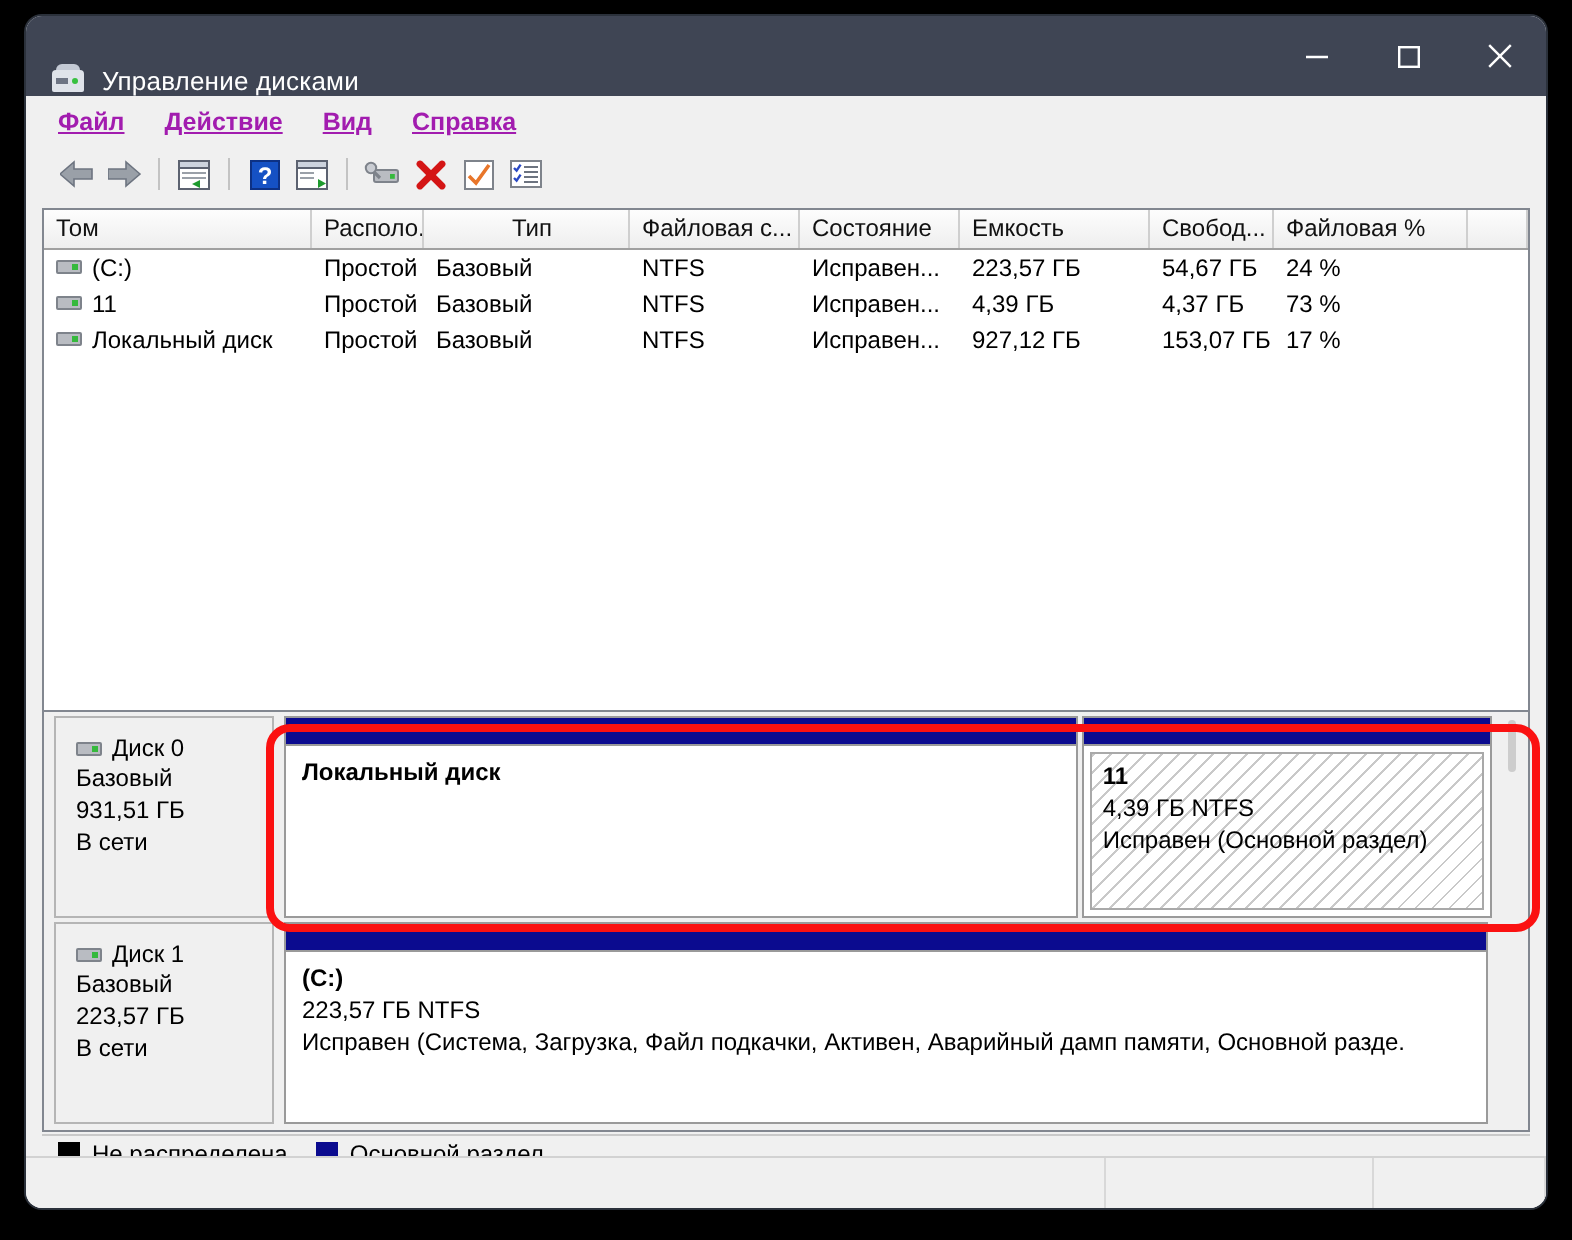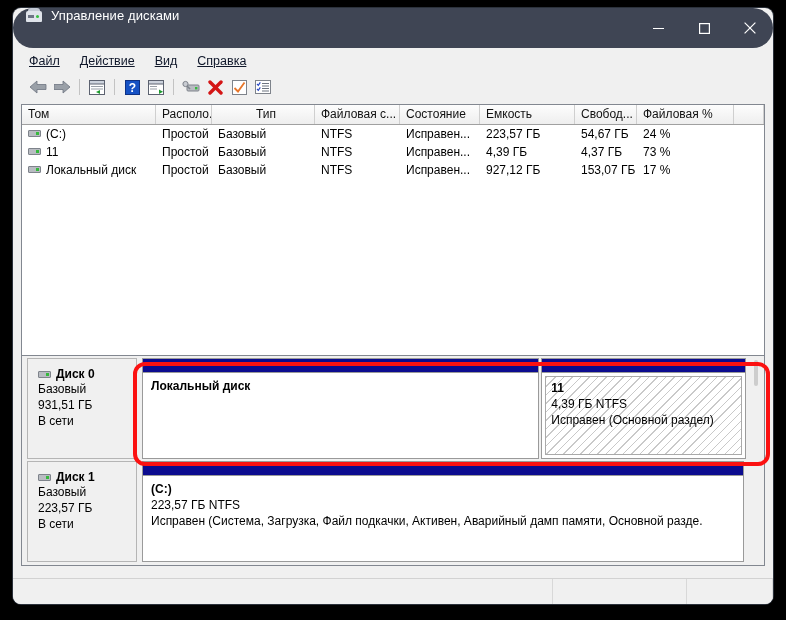--- a/index.html
+++ b/index.html
@@ -21,22 +21,21 @@
     overflow: hidden;
     box-shadow: 0 0 0 1px #2b313b;
   }
 
   
   #titlebar {
     position: relative;
     height: 40px;
     background: #3f4554;
     display: flex;
-    align-items: flex-start;
-    border-radius: 20px;
+    align-items: flex-end;
   }
   #title-icon {
     margin-left: 13px;
     width: 16px; height: 16px;
     position: relative;
   }
   #title-icon .body {
     position: absolute; left: 0; top: 3px;
     width: 16px; height: 11px;
     background: #dfe3ea;
@@ -80,23 +79,24 @@
   #menubar {
     height: 26px;
     background: #f0f0f0;
     display: flex;
     align-items: center;
     padding-left: 16px;
     border-bottom: 1px solid #f0f0f0;
   }
   .menu-item {
     font-size: 12.5px;
-    color: #0f172a;
+    color: #a21caf;
     margin-right: 20px;
     white-space: nowrap;
+    font-weight: bold;
   }
   .menu-item .ul { text-decoration: underline; }
 
   
   #toolbar {
     height: 26px;
     background: #f0f0f0;
     display: flex;
     align-items: center;
     padding-left: 14px;
@@ -200,21 +200,21 @@
   #disk-row-1 { top: 105px; height: 101px; }
 
   .disk-info {
     width: 110px;
     margin-left: 5px;
     background: #f0f0f0;
     border: 1px solid #b5b5b5;
     padding: 8px 0 0 10px;
   }
   .disk-info .dl1 {
-    font-size: 12px; font-weight: bold; color: #000;
+    font-size: 12px; font-weight: normal; color: #000;
     display: flex; align-items: center;
   }
   .disk-info .dl1 .dicon {
     display: inline-block;
     width: 13px; height: 7px;
     background: #b9bcc2;
     border: 1px solid #7e838b;
     border-radius: 1px;
     position: relative;
     margin-right: 5px;
@@ -541,20 +541,30 @@
       </div>
     </div>
 
     <div id="graph-vscroll">
       <div class="vthumb"></div>
     </div>
   </div>
 
   <div id="redbox"></div>
 
+  <div id="legend">
+    <div class="legend-item">
+      <span class="sw black"></span>
+      <span>Не распределена</span>
+    </div>
+    <div class="legend-item">
+      <span class="sw blue"></span>
+      <span>Основной раздел</span>
+    </div>
+  </div>
 
   <div id="statusbar">
     <div class="seg" id="seg1"></div>
     <div class="seg" id="seg2"></div>
     <div class="seg" id="seg3"></div>
   </div>
 
 </div>
 
 </body></html>

